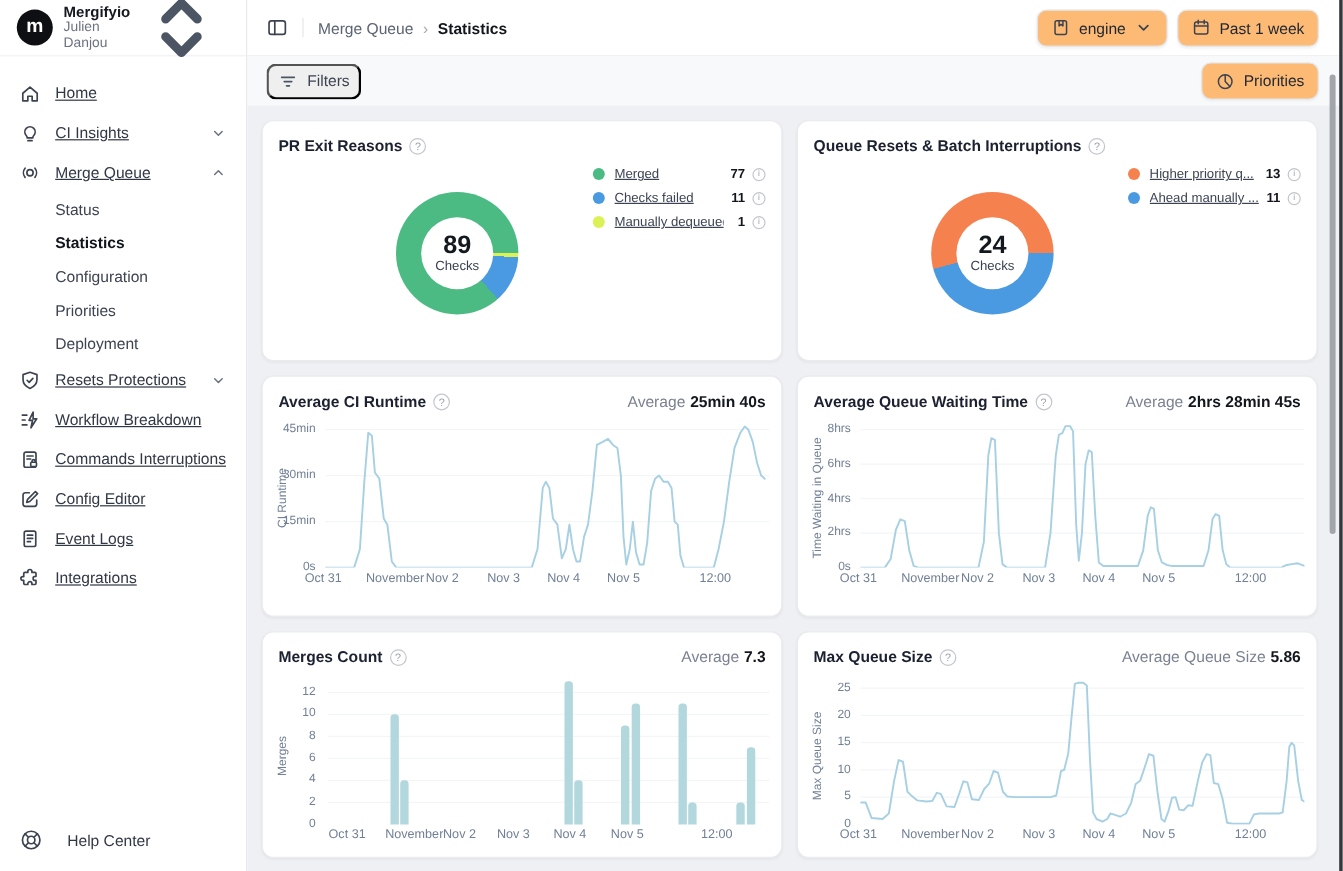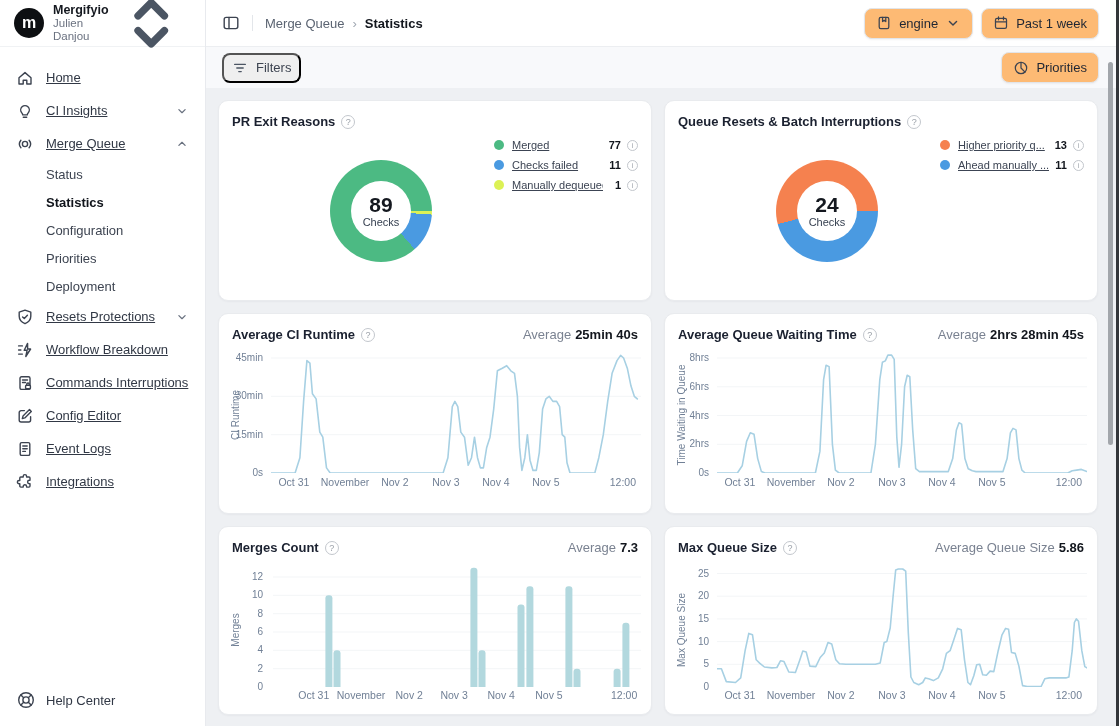--- a/index.html
+++ b/index.html
@@ -15,21 +15,21 @@
   .org-name { font-size:12.5px; font-weight:700; color:#14181f; }
   .org-user { font-size:11.5px; color:#6b7280; }
   .org-switch { color:#4b5563; display:flex; }
   nav { padding:14px 10px 0 10px; }
   .nav-item { height:33px; display:flex; align-items:center; gap:12px; padding:0 6px; border-radius:6px; cursor:pointer; }
   .nav-item .nicon { width:18px; height:18px; color:#3c4350; display:flex; }
   .nav-item .nlabel { font-size:13px; font-weight:500; color:#313845; flex:1;text-decoration:underline; }
   .nav-item .chev { color:#6a7280; display:flex; }
   .sub-item { height:28px; display:flex; align-items:center; padding-left:36px; font-size:13px; color:#3d4451; border-radius:6px; cursor:pointer; }
   .sub-item.active { font-weight:700; color:#10141b; }
-  .help { position:absolute; left:0; bottom:0; width:100%; padding:16px; display:flex; align-items:center; gap:10px; }
+  .help { position:absolute; left:0; bottom:0; width:100%; padding:16px; display:flex; align-items:center; gap:20px; }
   .help .nicon { width:20px; height:20px; color:#3c4350; display:flex; }
   .help-label { font-size:13px; font-weight:500; color:#313845; }
 
   
   .main { position:absolute; left:206px; top:0; right:0; bottom:0; }
   .topbar { height:47px; background:#fff; border-bottom:1px solid #eceef1; display:flex; align-items:center; padding:0 20px 0 16px; }
   .panel-btn { width:18px; height:18px; color:#3c4350; display:flex; cursor:pointer; }
   .vdiv { width:1px; height:16px; background:#e3e6ea; margin:0 12px; }
   .crumb { font-size:13px; color:#5b6472; cursor:pointer; }
   .crumb-sep { color:#a2a9b3; margin:0 8px; font-size:13px; }
@@ -56,21 +56,21 @@
   .cval { font-size:21px; font-weight:600; color:#14181f; line-height:1.05; }
   .clab { font-size:11px; color:#374151; }
   .legend { position:absolute; top:34px; right:13px; width:144px; }
   .legend-row { height:20px; display:flex; align-items:center; }
   .ldot { width:10px; height:10px; border-radius:50%; flex:0 0 auto; margin-right:8px; }
   .llabel { font-size:11px; color:#3c4453; flex:1; white-space:nowrap; overflow:hidden;text-decoration:underline; }
   .lval { font-size:11px; font-weight:700; color:#12161d; text-align:right; min-width:18px; }
   .iinfo { width:11px; height:11px; border:1px solid #c2c6cc; border-radius:50%; color:#9aa0a8; font-size:7px; display:flex; align-items:center; justify-content:center; margin-left:6px; cursor:pointer; font-style:normal; }
 
   .ytick { position:absolute; left:0; width:44px; text-align:right; font-size:10px; color:#718096; height:14px; line-height:14px; }
-  .xtick { position:absolute; width:80px; text-align:center; font-size:10.5px; color:#718096; height:14px; line-height:14px; }
+  .xtick { position:absolute; width:80px; font-size:10.5px; color:#718096; height:14px; line-height:14px; }
   .ylab { position:absolute; width:140px; height:12px; text-align:center; font-size:10px; color:#718096; transform:rotate(-90deg); }
   .plot { position:absolute; cursor:crosshair; }
   .plot svg { display:block; overflow:hidden; }
 
   .scroll-thumb { position:absolute; right:6px; top:62px; width:5px; height:383px; background:#a2a6ab; border-radius:3px; z-index:5; cursor:pointer; }
   .win-edge { position:absolute; right:0; top:0; width:3px; height:726px; background:#33363a; z-index:6; }
 </style>
 </head>
 <body>
 

